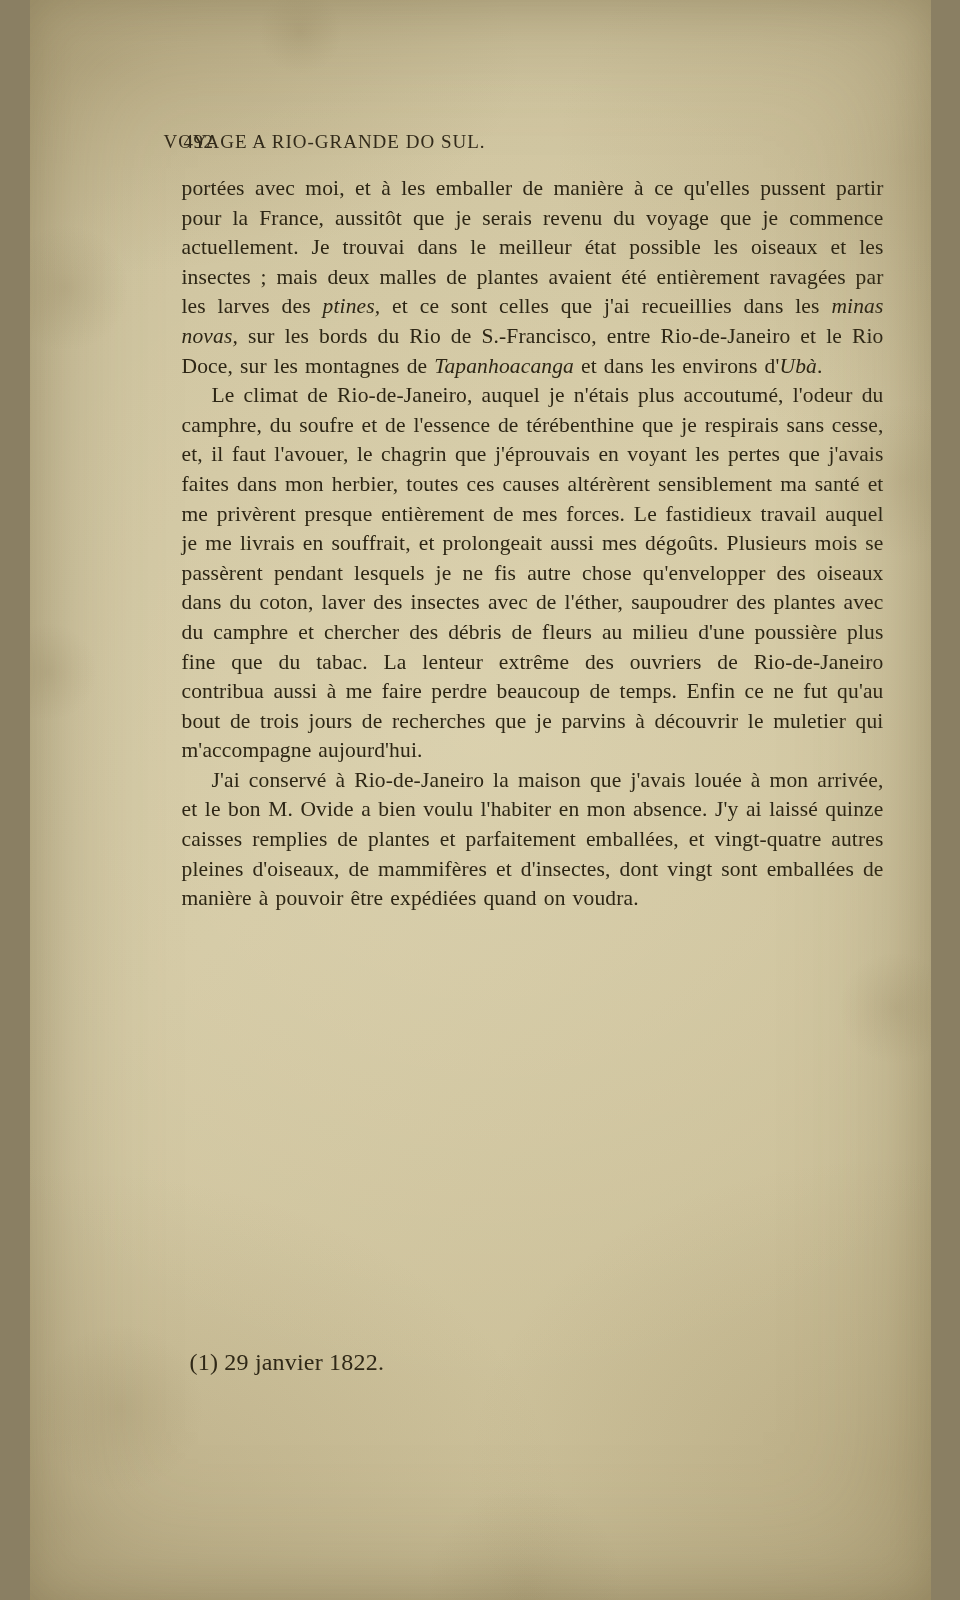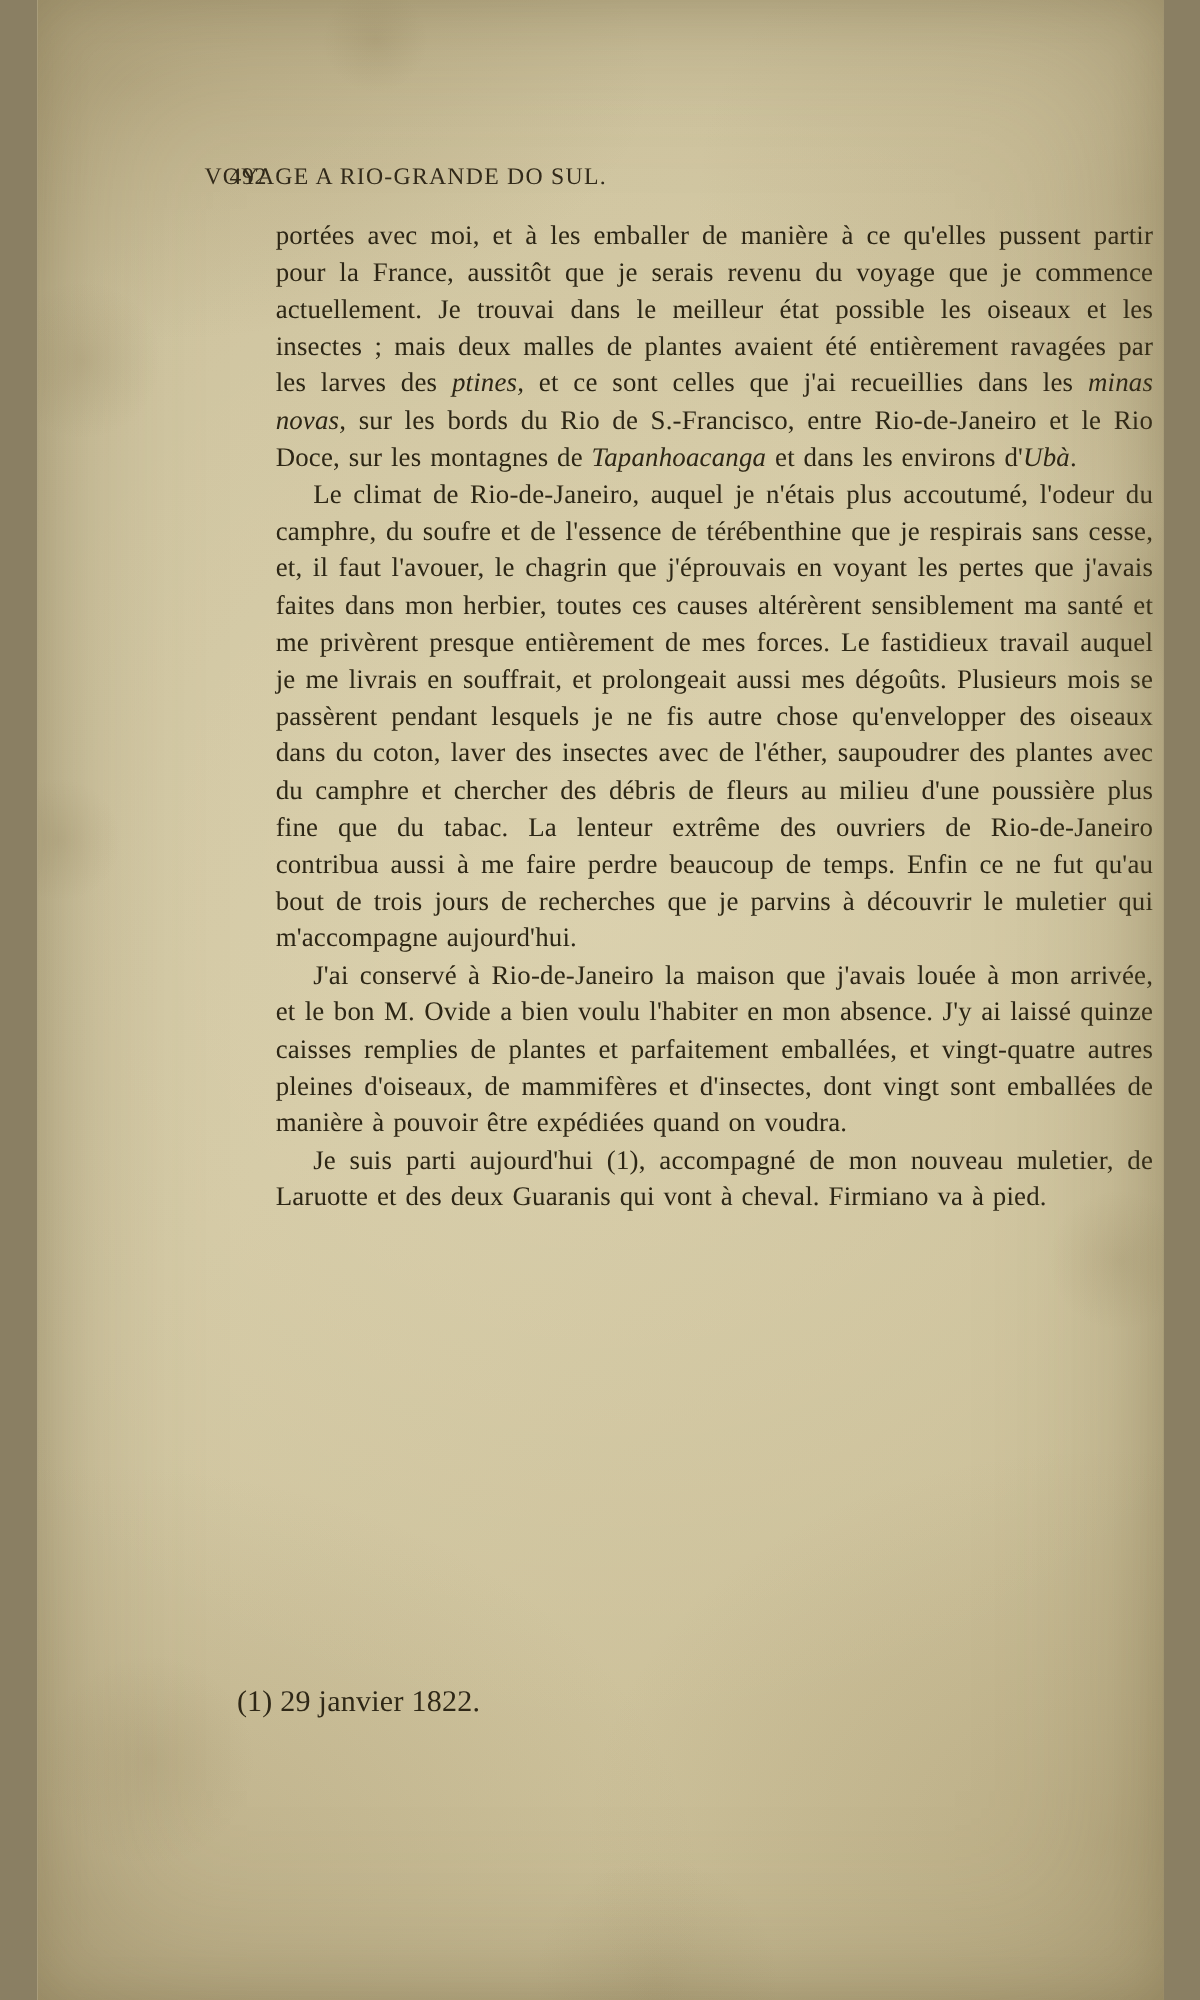--- a/index.html
+++ b/index.html
@@ -68,21 +68,20 @@
     position: absolute;
     top: 174px;
     left: 152px;
     width: 702px;
     text-align: justify;
     font-size: 21.5px;
     line-height: 29.6px;
     letter-spacing: 0.15px;
     word-spacing: 1.5px;
     color: #2d2615;
-    margin-left: 39px;
   }
   .para {
     margin: 0;
     padding: 0;
   }
   .para.indent {
     text-indent: 30px;
   }
   .it {
     font-style: italic;
@@ -109,21 +108,20 @@
   </header>
 
   <main class="text-block">
 
     <p class="para"><span>portées avec moi, et à les emballer de manière à ce qu'elles pussent partir pour la France, aussitôt que je serais revenu du voyage que je commence actuellement. Je trouvai dans le meilleur état possible les oiseaux et les insectes ; mais deux malles de plantes avaient été entièrement ravagées par les larves des </span><span class="it">ptines,</span><span> et ce sont celles que j'ai recueillies dans les </span><span class="it">minas novas,</span><span> sur les bords du Rio de S.-Francisco, entre Rio-de-Janeiro et le Rio Doce, sur les montagnes de </span><span class="it">Tapanhoacanga</span><span> et dans les environs d'</span><span class="it">Ubà</span><span>.</span></p>
 
     <p class="para indent"><span>Le climat de Rio-de-Janeiro, auquel je n'étais plus accoutumé, l'odeur du camphre, du soufre et de l'essence de térébenthine que je respirais sans cesse, et, il faut l'avouer, le chagrin que j'éprouvais en voyant les pertes que j'avais faites dans mon herbier, toutes ces causes altérèrent sensiblement ma santé et me privèrent presque entièrement de mes forces. Le fastidieux travail auquel je me livrais en souffrait, et prolongeait aussi mes dégoûts. Plusieurs mois se passèrent pendant lesquels je ne fis autre chose qu'envelopper des oiseaux dans du coton, laver des insectes avec de l'éther, saupoudrer des plantes avec du camphre et chercher des débris de fleurs au milieu d'une poussière plus fine que du tabac. La lenteur extrême des ouvriers de Rio-de-Janeiro contribua aussi à me faire perdre beaucoup de temps. Enfin ce ne fut qu'au bout de trois jours de recherches que je parvins à découvrir le muletier qui m'accompagne aujourd'hui.</span></p>
 
     <p class="para indent"><span>J'ai conservé à Rio-de-Janeiro la maison que j'avais louée à mon arrivée, et le bon M. Ovide a bien voulu l'habiter en mon absence. J'y ai laissé quinze caisses remplies de plantes et parfaitement emballées, et vingt-quatre autres pleines d'oiseaux, de mammifères et d'insectes, dont vingt sont emballées de manière à pouvoir être expédiées quand on voudra.</span></p>
 
-    <p class="para indent"><span>Je suis parti aujourd'hui (1), accompagné de mon nouveau muletier, de Laruotte et des deux Guaranis qui vont à cheval. Firmiano va à pied.</span></p>
 
 
   </main>
 
   <div class="footnote">(1) 29 janvier 1822.</div>
 
   <div class="vignette"></div>
 
 </div>
 

